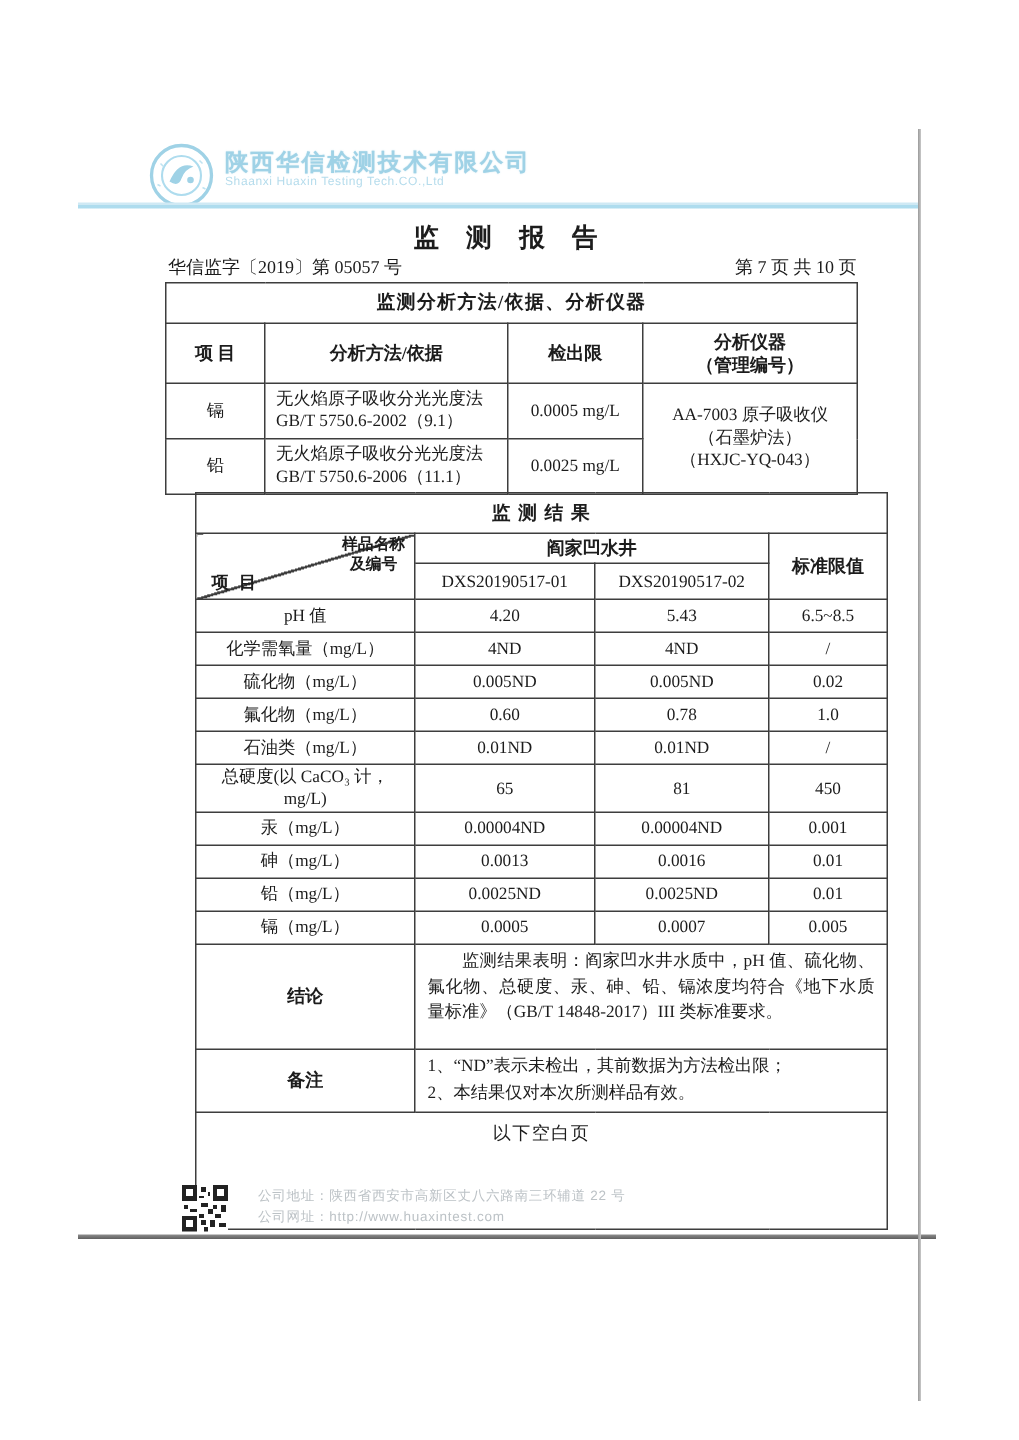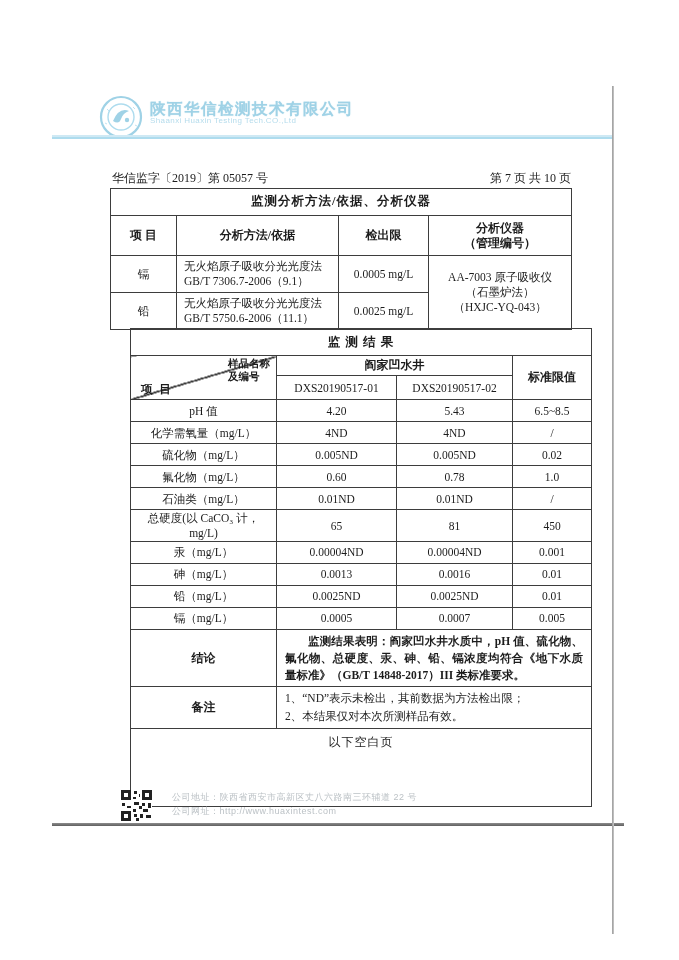--- a/index.html
+++ b/index.html
@@ -49,24 +49,24 @@
   .lh{line-height:1.3;}
 
   
   .corner{
     position:relative;padding:0;
     background:
       linear-gradient(to bottom right,
         transparent calc(50% - 0.9px),#3d3d3d calc(50% - 0.9px),
         #3d3d3d calc(50% + 0.9px),transparent calc(50% + 0.9px));
   }
-  .corner .tr{position:absolute;top:2px;right:6px;text-align:left;font-weight:bold;font-size:10.5px;line-height:1.2;}
+  .corner .tr{position:absolute;top:2px;right:6px;text-align:center;font-weight:bold;font-size:10.5px;line-height:1.2;}
   .corner .bl{position:absolute;bottom:3px;left:10px;font-weight:bold;font-size:11.5px;letter-spacing:2px;}
 
-  .concl{ text-align:left;padding:3px 8px 3px 8px;font-weight:bold;}
+  .concl{ text-align:left;padding:3px 8px 16px 8px;}
   .concl p{margin:0;text-indent:2em;text-align:justify;line-height:1.45;font-size:11.5px;}
   .remark{text-align:left;padding:2px 8px;line-height:1.5;font-size:11.5px;}
   .blankrow td{border:none;vertical-align:top;padding-top:6px;font-size:12px;letter-spacing:1px;}
 
   
   .qr{position:absolute;left:121px;top:790px;width:31px;height:31px;}
   .foot-text{
     position:absolute;left:172px;top:791px;
     font-size:9px;color:#bcc2c6;line-height:1.5;
     font-family:"Liberation Sans","DejaVu Sans",sans-serif;
@@ -92,20 +92,21 @@
     <path d="M14 26 Q20 12 30 16 Q24 18 22 24 Q20 30 14 26 Z" fill="#9fd2e6"></path>
     <circle cx="28" cy="25" r="2.2" fill="#9fd2e6"></circle>
     <path d="M8 14 l2 2 M34 12 l2 2 M6 28 l2 1 M36 30 l2 1" stroke="#bfe3f1" stroke-width="1"></path>
   </svg>
   <div class="company">
     <div class="cn">陕西华信检测技术有限公司</div>
     <div class="en">Shaanxi Huaxin Testing Tech.CO.,Ltd</div>
   </div>
   <div class="brand-rule"></div>
 
+  <div class="report-title">监 测 报 告</div>
   <div class="doc-meta">
     <span class="doc-no">华信监字〔2019〕第 05057 号</span>
     <span class="page-no">第 7 页 共 10 页</span>
   </div>
 
   <div class="tables">
 
     <table id="methodTable">
       <colgroup>
           <col style="width:66px">
@@ -123,21 +124,21 @@
         <td class="hdr">检出限</td>
         <td class="hdr">
           <div>分析仪器</div>
           <div>（管理编号）</div>
         </td>
       </tr>
       <tr style="height:37px">
         <td>镉</td>
         <td class="lh" style="text-align:left;padding-left:7px">
           <div>无火焰原子吸收分光光度法</div>
-          <div>GB/T 7306.7-2006（9.1）</div>
+          <div>GB/T 5750.6-2002（9.1）</div>
         </td>
         <td>0.0005 mg/L</td>
         <td rowspan="2" class="lh">
           <div>AA-7003 原子吸收仪</div>
           <div>（石墨炉法）</div>
           <div>（HXJC-YQ-043）</div>
         </td>
       </tr>
       <tr style="height:37px">
         <td>铅</td>

